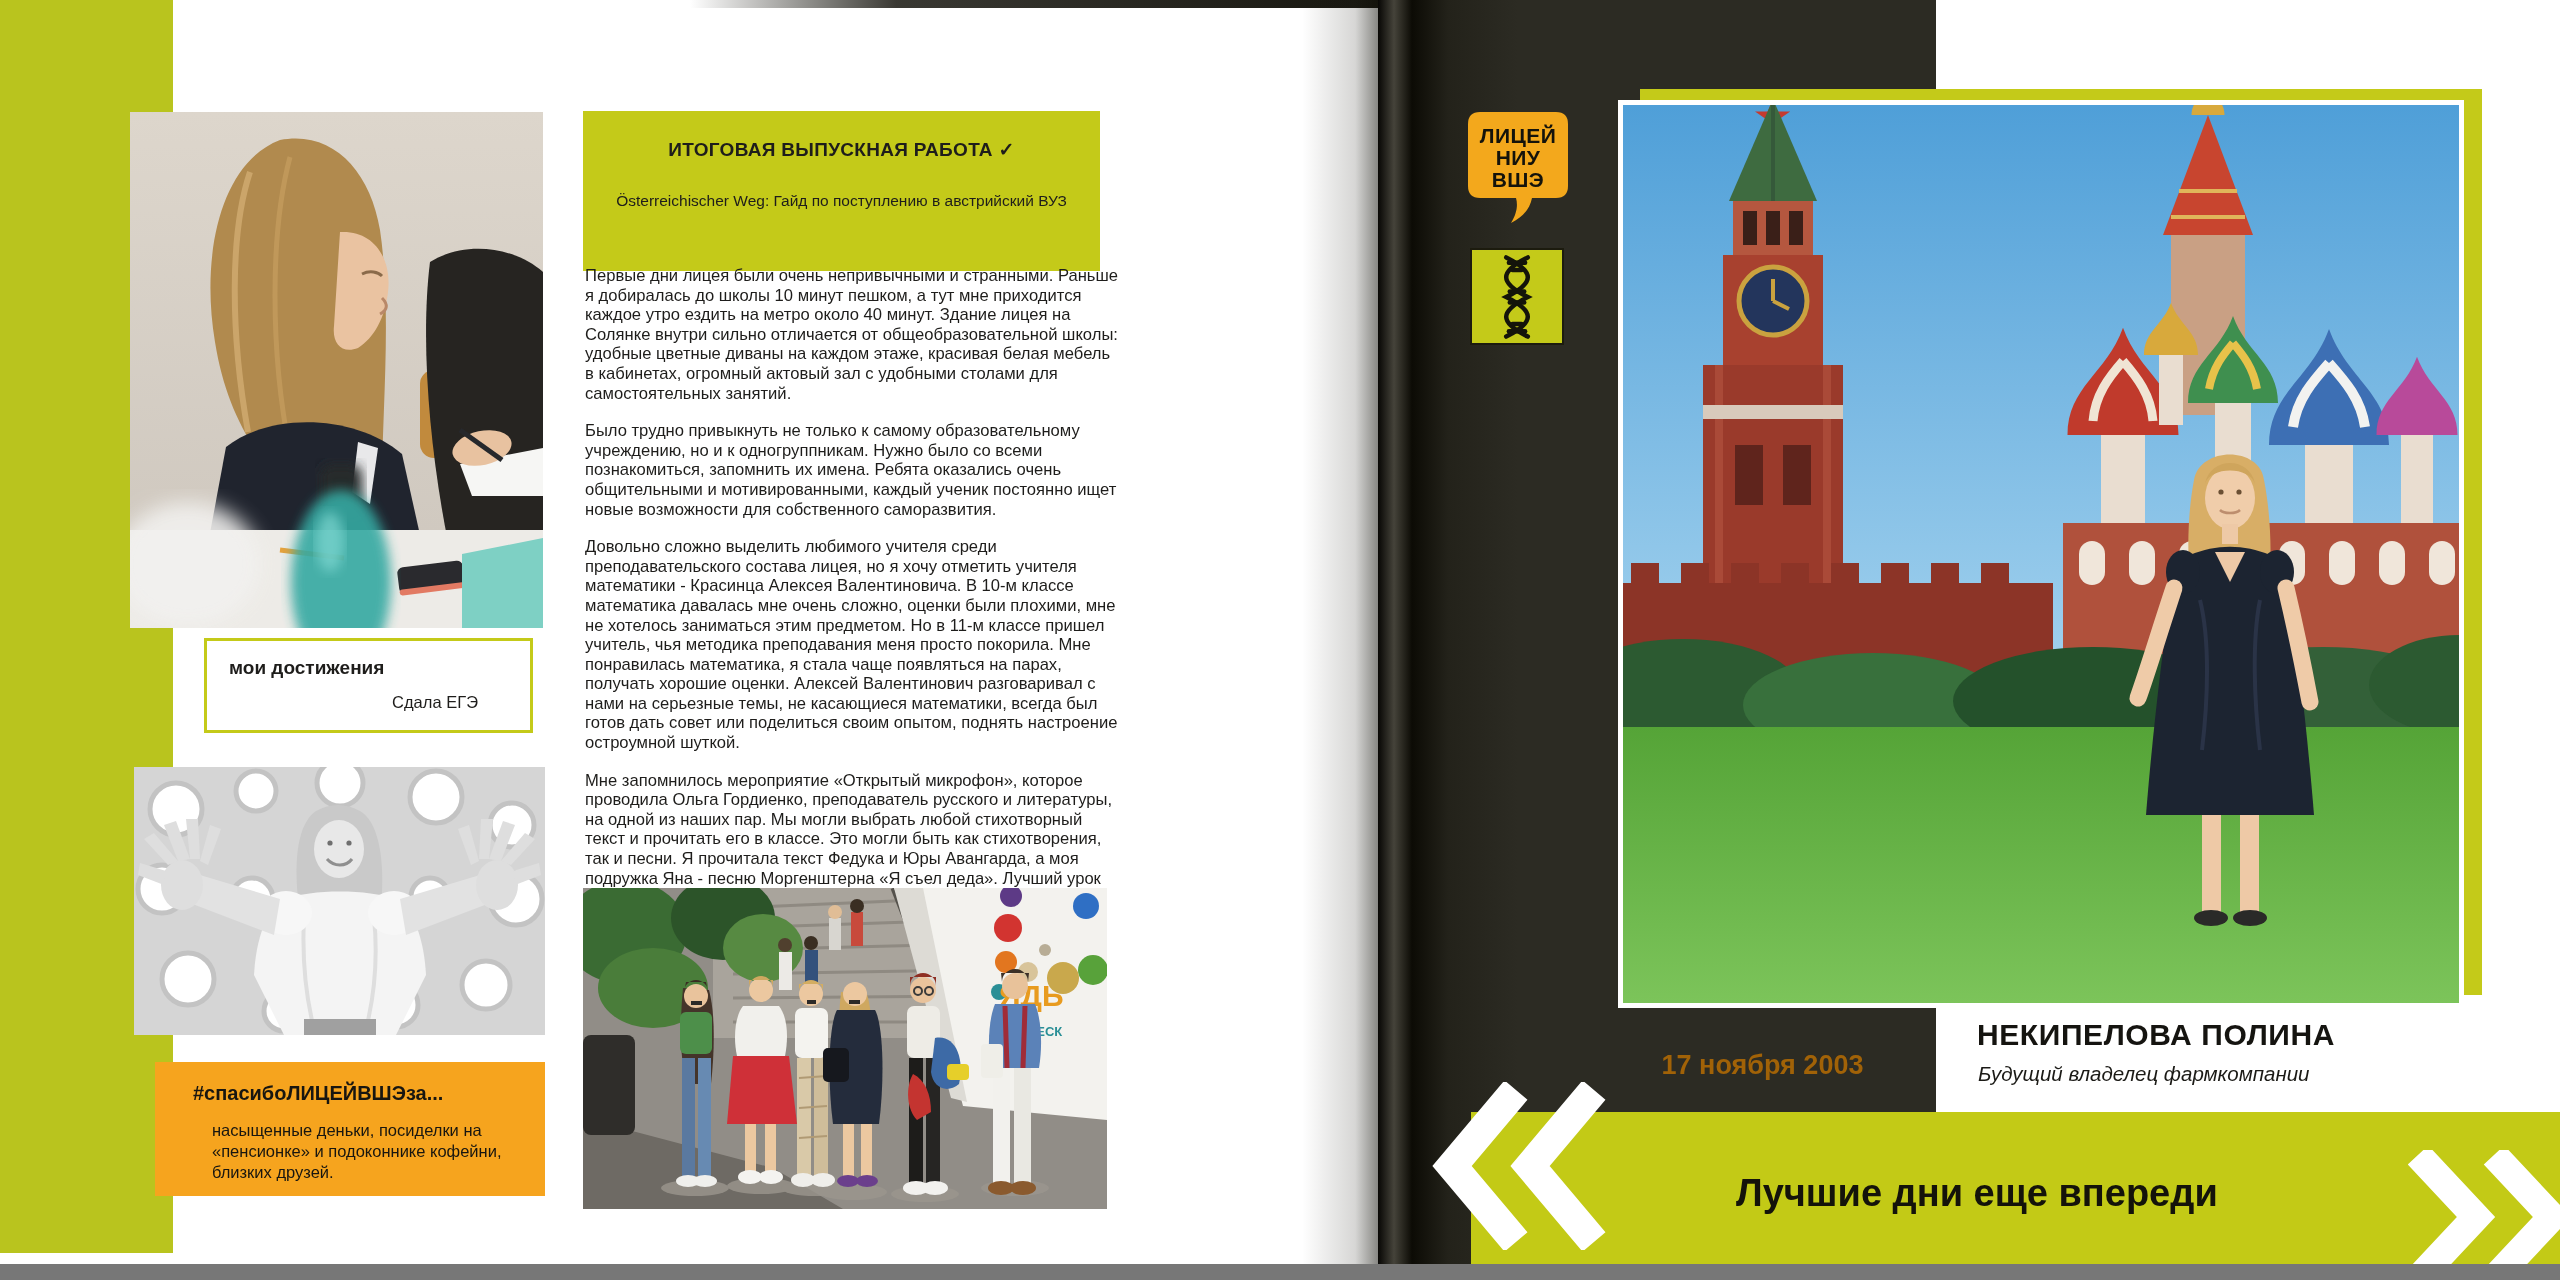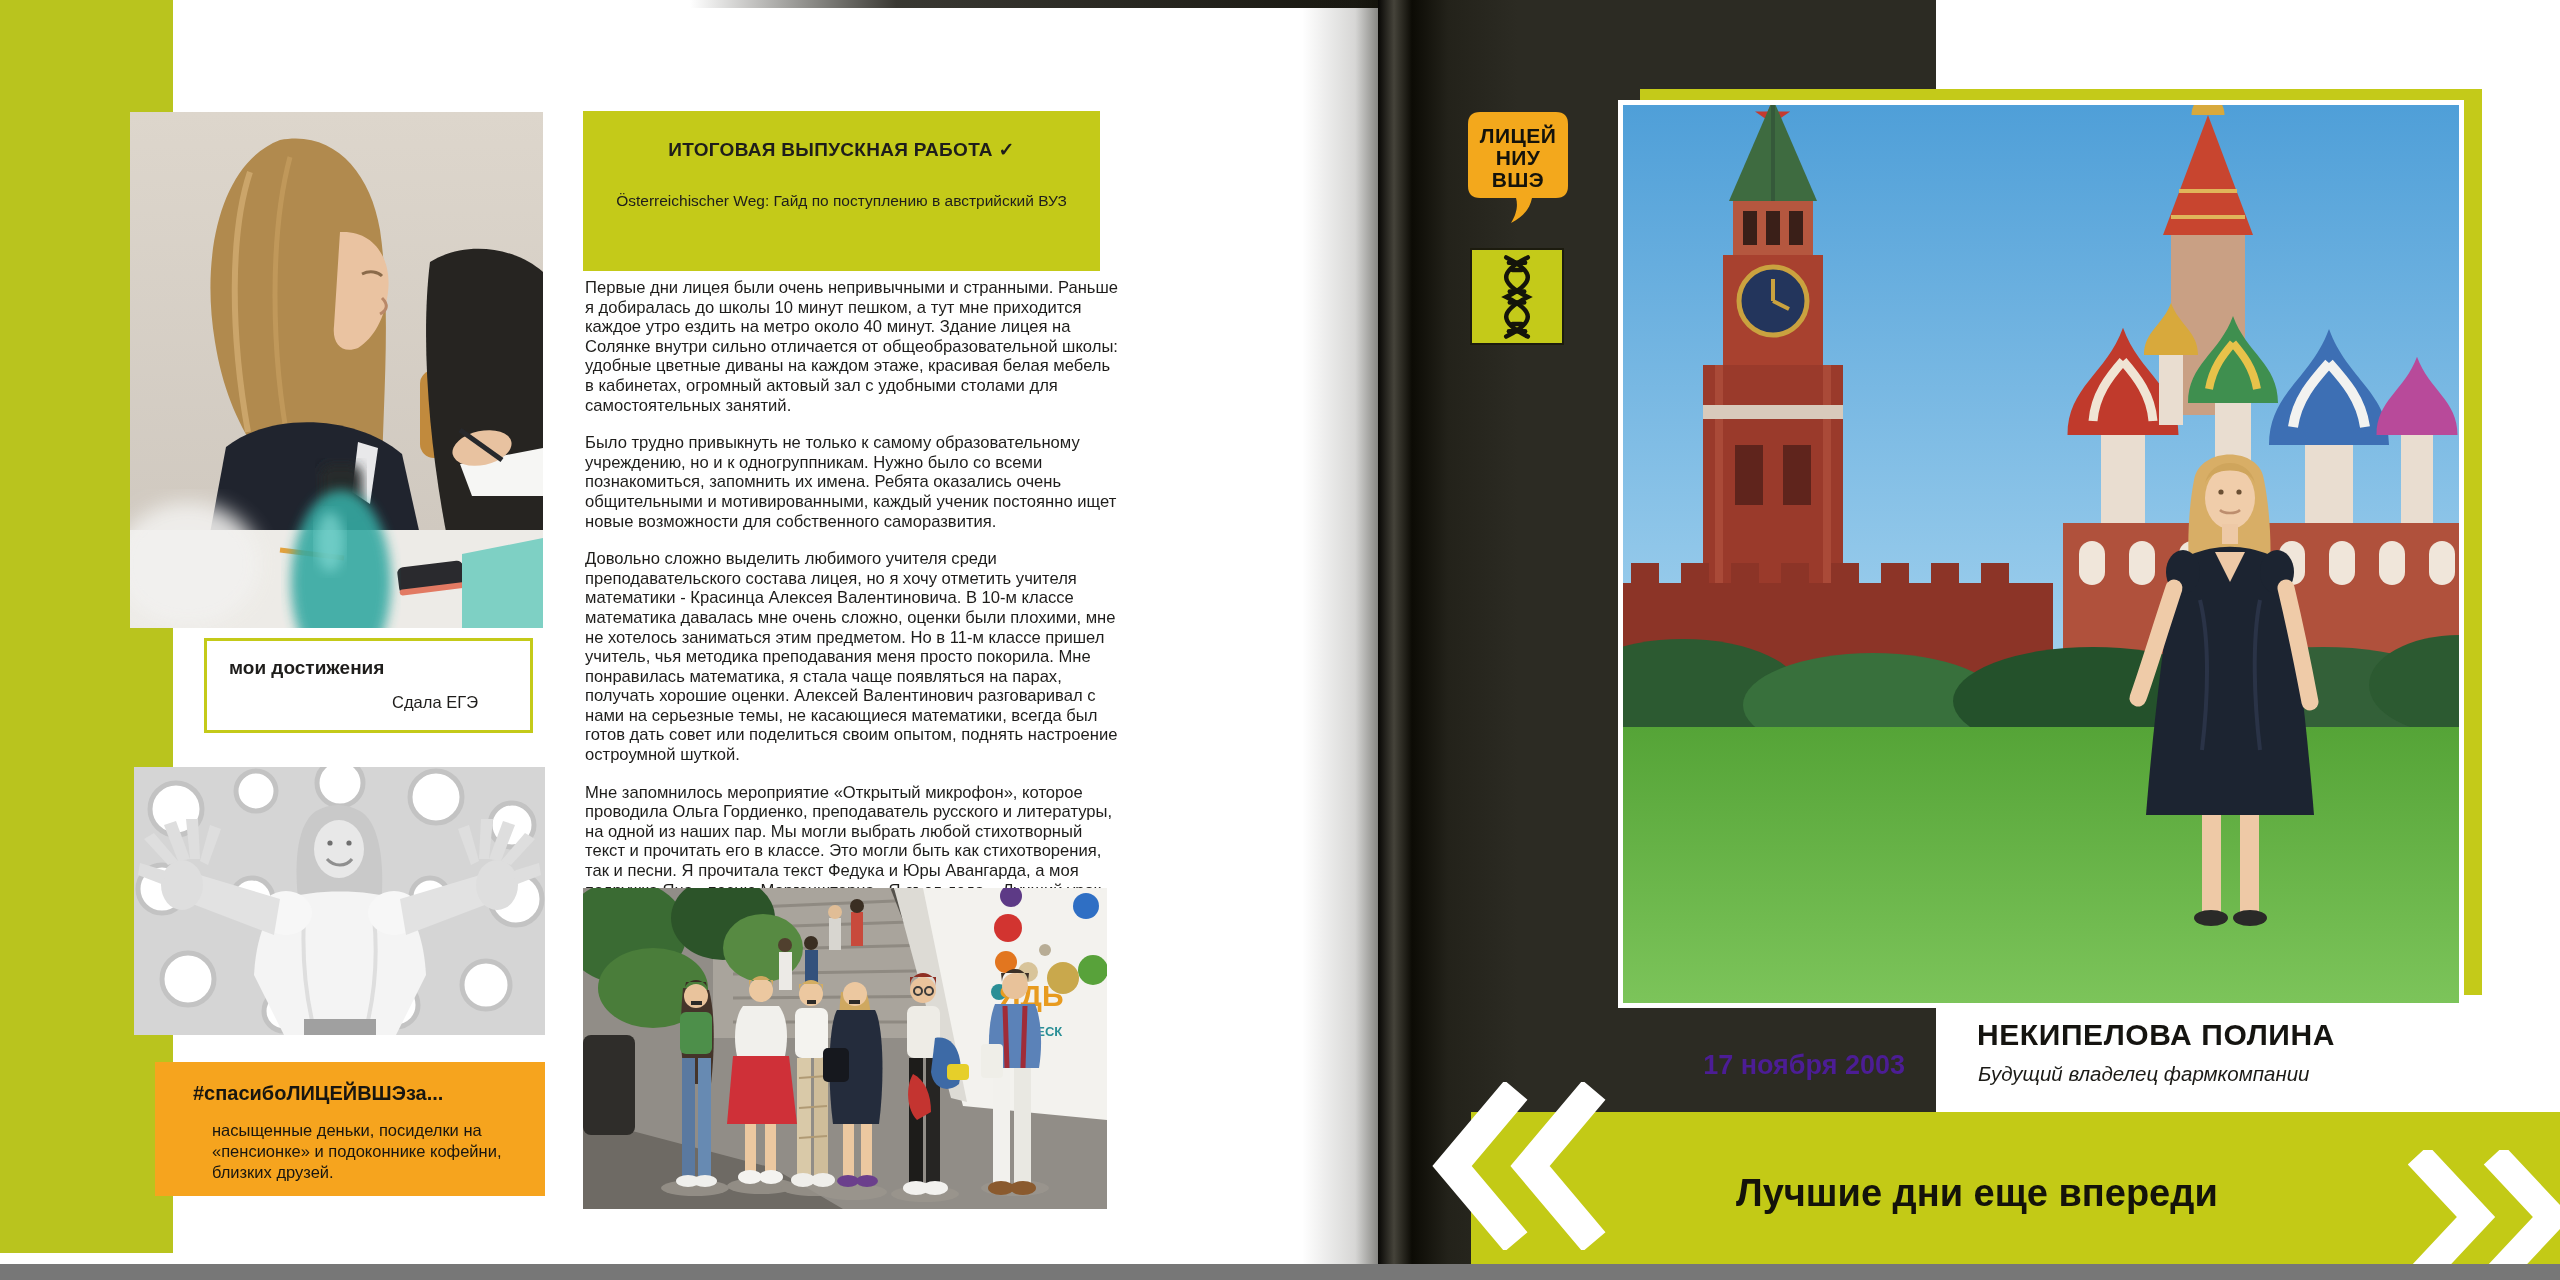--- a/index.html
+++ b/index.html
@@ -15,21 +15,21 @@
   
   .left-strip{left:0;top:0;width:173px;height:1253px;background:var(--lime-strip);}
   .photo{overflow:hidden;}
   .photo svg{display:block;}
 
   .final-box{left:583px;top:111px;width:517px;height:160px;background:var(--lime);text-align:center;}
   .final-title{position:absolute;left:0;right:0;top:27px;font-size:19px;font-weight:bold;letter-spacing:.3px;}
   .final-check{font-weight:bold;}
   .final-subtitle{position:absolute;left:0;right:0;top:81px;font-size:15.5px;}
 
-  .text-col{left:585px;top:278px;width:537px;font-size:16.6px;line-height:19.6px;text-align:left;}
+  .text-col{left:585px;top:266px;width:537px;font-size:16.6px;line-height:19.6px;text-align:left;}
   .text-col p{margin:0 0 18px 0;}
 
   .achv-box{left:204px;top:638px;width:329px;height:95px;background:#fff;border:3px solid var(--lime);}
   .achv-title{position:absolute;left:22px;top:16px;font-size:19px;font-weight:bold;}
   .achv-item{position:absolute;right:52px;top:52px;font-size:16.5px;}
 
   .thanks-box{left:155px;top:1062px;width:390px;height:134px;background:var(--orange);padding-left:22px;}
   .thanks-title{position:absolute;left:38px;top:20px;font-size:20px;font-weight:bold;color:#181610;}
   .thanks-text{position:absolute;left:38px;top:58px;width:330px;font-size:16.5px;line-height:21px;color:#181610;margin-left:19px;}
 
@@ -46,21 +46,21 @@
   .white-corner{left:1936px;top:0;width:624px;height:1112px;background:#ffffff;}
   .green-frame{left:1640px;top:89px;width:842px;height:906px;background:var(--lime);}
   .photo3-frame{left:1618px;top:100px;width:846px;height:908px;background:#ffffff;padding:5px;}
 
   .badge{left:1468px;top:112px;width:100px;height:112px;}
   .badge-text{position:absolute;left:0;top:13px;width:100px;text-align:center;
     font-size:21px;font-weight:800;line-height:22px;color:#14130b;letter-spacing:.4px;}
   .dna-tile{left:1470px;top:248px;width:94px;height:97px;background:var(--lime);
     border:2px solid #1c1b0e;display:flex;align-items:center;justify-content:center;}
 
-  .date{left:1620px;top:1050px;width:285px;text-align:right;font-size:27px;font-weight:bold;color:#4c1d95;}
+  .date{left:1620px;top:1050px;width:285px;text-align:center;font-size:27px;font-weight:bold;color:#a16207;}
   .name{left:1977px;top:1018px;font-size:30px;font-weight:bold;letter-spacing:.6px;color:#151410;}
   .future{left:1978px;top:1062px;font-size:20.5px;font-style:italic;color:#1b1a16;}
 
   .green-band{left:1471px;top:1112px;width:1089px;height:168px;background:var(--band-green);}
   .quote{left:1736px;top:1172px;font-size:38px;font-weight:bold;color:#14130a;}
 
   .chevrons-left{left:1430px;top:1082px;}
   .chevrons-right{left:2408px;top:1150px;}
 </style>
 </head>

